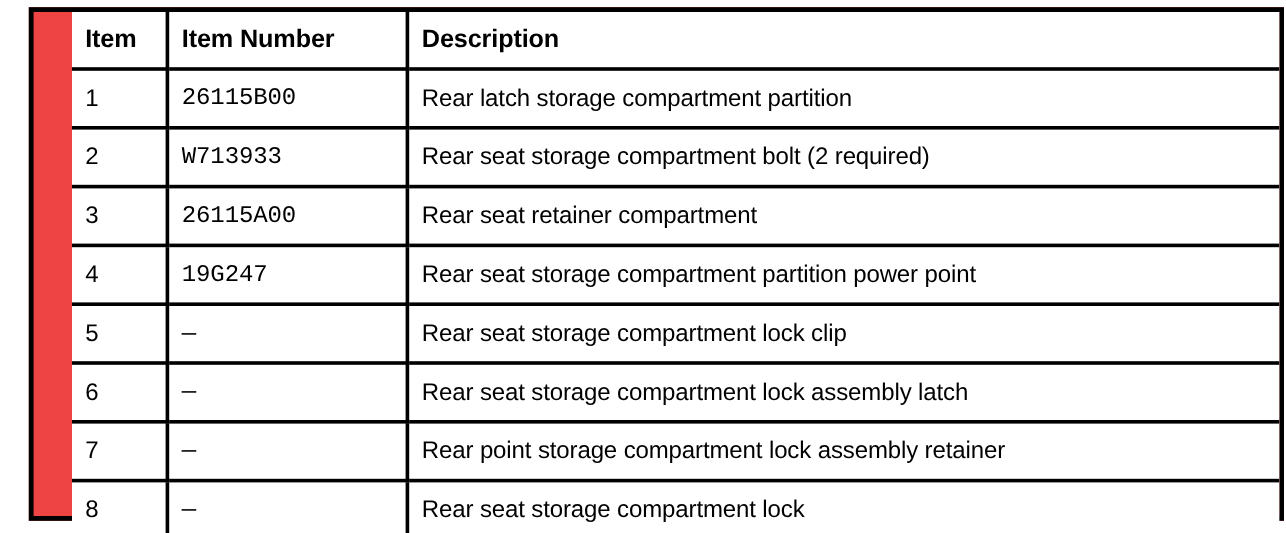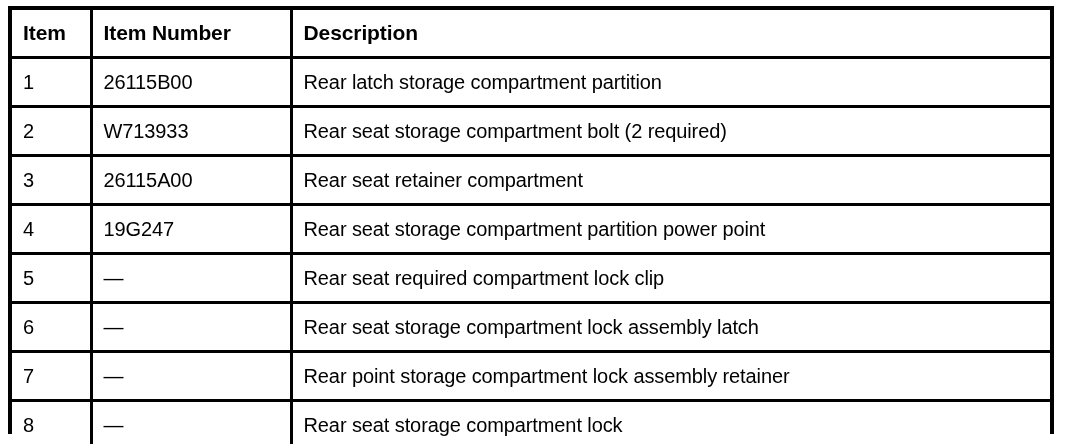--- a/index.html
+++ b/index.html
@@ -10,27 +10,28 @@
   body {
     width: 1072px;
     height: 444px;
     font-family: "Liberation Sans", sans-serif;
     color: #000000;
     overflow: hidden;
   }
 
   #parts-table-wrap {
     position: absolute;
-    left: 8px;
+    left: 24px;
     top: 6px;
     width: 1046px;
     height: 428px;
     box-sizing: border-box;
     border: 4px solid #000000;
-    background: #6d28d9;
+    background: #ef4444;
+    padding-left: 32px;
   }
 
   table.parts {
     width: 100%;
     height: 100%;
     border-collapse: collapse;
     table-layout: fixed;
     background: #ffffff;
   }
 
@@ -64,21 +65,21 @@
     font-size: 21px;
     letter-spacing: -0.1px;
   }
 
   table.parts tbody td {
     font-weight: normal;
     font-size: 20px;
     letter-spacing: -0.1px;
   }
 
-  td.part-cell { padding-left: 12px; }
+  td.part-cell { padding-left: 12px; font-family: Liberation Mono, monospace; }
   td.desc-cell { padding-left: 13px; }
   td.item-cell { padding-left: 11px; }
 
   
   td.part-cell.empty-part {
     font-size: 20px;
   }
 </style>
 </head>
 <body>
@@ -114,21 +115,21 @@
         <td class="desc-cell">Rear seat retainer compartment</td>
       </tr>
       <tr>
         <td class="item-cell">4</td>
         <td class="part-cell">19G247</td>
         <td class="desc-cell">Rear seat storage compartment partition power point</td>
       </tr>
       <tr>
         <td class="item-cell">5</td>
         <td class="part-cell empty-part">—</td>
-        <td class="desc-cell">Rear seat required compartment lock clip</td>
+        <td class="desc-cell">Rear seat storage compartment lock clip</td>
       </tr>
       <tr>
         <td class="item-cell">6</td>
         <td class="part-cell empty-part">—</td>
         <td class="desc-cell">Rear seat storage compartment lock assembly latch</td>
       </tr>
       <tr>
         <td class="item-cell">7</td>
         <td class="part-cell empty-part">—</td>
         <td class="desc-cell">Rear point storage compartment lock assembly retainer</td>

